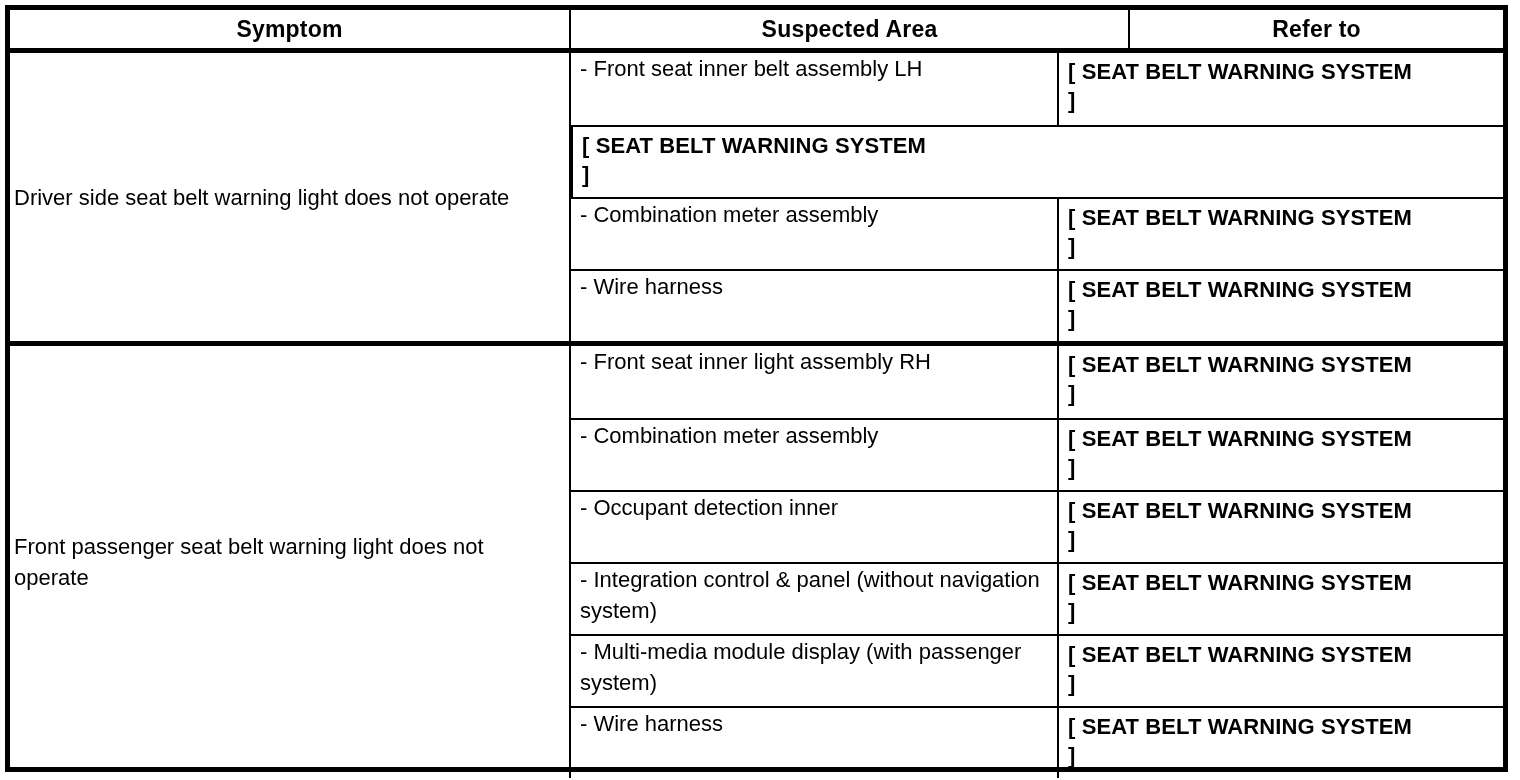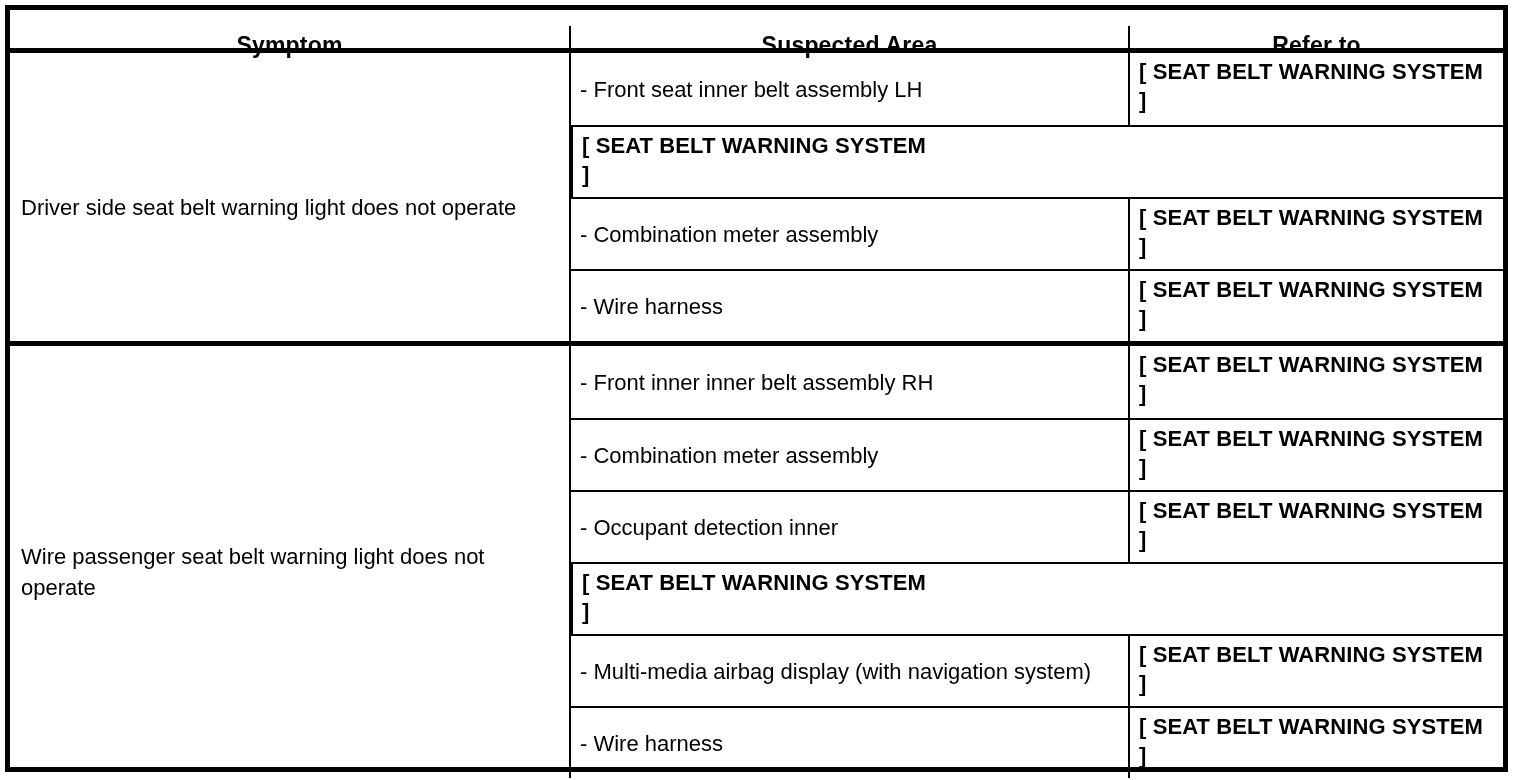--- a/index.html
+++ b/index.html
@@ -40,21 +40,21 @@
     left: 0;
     top: 0;
     right: 0;
     height: 38px;
     border-bottom: 5px solid #000000;
     box-sizing: content-box;
   }
 
   .th {
     position: absolute;
-    top: 16px;
+    top: 0;
     height: 38px;
     line-height: 38px;
     text-align: center;
     font-size: 23px;
     font-weight: bold;
     letter-spacing: 0.2px;
     box-sizing: border-box;
     white-space: nowrap;
   }
   .th-symptom   { left: 0;      width: 559px; }
@@ -82,22 +82,21 @@
   
   .sym-cell {
     position: absolute;
     left: 0;
     top: 0;
     width: 559px;
     height: 100%;
     box-sizing: border-box;
     display: flex;
     align-items: center;
-    padding: 0 12px 0 11px;
-    margin-top: 10px;
+    padding: 0 12px 0 4px;
   }
   .sym-text {
     font-size: 22px;
     line-height: 31px;
     text-align: left;
   }
 
   
   .rows {
     position: relative;
@@ -111,24 +110,24 @@
     position: relative;
     height: 72px;
     box-sizing: border-box;
     display: flex;
   }
   .row + .row {
     border-top: 2px solid #000000;
   }
 
   .sa-cell {
-    width: 557px;
+    width: 486px;
     box-sizing: border-box;
     display: flex;
-    align-items: center;
+    align-items: flex-start;
     padding: 0 10px 0 9px;
   }
   .sa-text {
     font-size: 22px;
     line-height: 31px;
   }
 
   .rt-cell {
     width: 375px;
     box-sizing: border-box;
@@ -187,26 +186,26 @@
                 <div class="sa-text">- Wire harness</div>
               </div>
               <div class="rt-cell">
                 <div class="rt-text">[ SEAT BELT WARNING SYSTEM ]</div>
               </div>
             </div>
           </div>
         </div>
         <div class="group">
           <div class="sym-cell">
-            <div class="sym-text">Wire passenger seat belt warning light does not operate</div>
+            <div class="sym-text">Front passenger seat belt warning light does not operate</div>
           </div>
           <div class="rows">
             <div class="row">
               <div class="sa-cell">
-                <div class="sa-text">- Front inner inner belt assembly RH</div>
+                <div class="sa-text">- Front seat inner light assembly RH</div>
               </div>
               <div class="rt-cell">
                 <div class="rt-text">[ SEAT BELT WARNING SYSTEM ]</div>
               </div>
             </div>
             <div class="row">
               <div class="sa-cell">
                 <div class="sa-text">- Combination meter assembly</div>
               </div>
               <div class="rt-cell">
@@ -215,27 +214,30 @@
             </div>
             <div class="row">
               <div class="sa-cell">
                 <div class="sa-text">- Occupant detection inner</div>
               </div>
               <div class="rt-cell">
                 <div class="rt-text">[ SEAT BELT WARNING SYSTEM ]</div>
               </div>
             </div>
             <div class="row">
-              <div class="rt-cell">
-                <div class="rt-text">[ SEAT BELT WARNING SYSTEM ]</div>
-              </div>
-            </div>
-            <div class="row">
-              <div class="sa-cell">
-                <div class="sa-text">- Multi-media airbag display (with navigation system)</div>
+              <div class="sa-cell">
+                <div class="sa-text">- Integration control &amp; panel (without navigation system)</div>
+              </div>
+              <div class="rt-cell">
+                <div class="rt-text">[ SEAT BELT WARNING SYSTEM ]</div>
+              </div>
+            </div>
+            <div class="row">
+              <div class="sa-cell">
+                <div class="sa-text">- Multi-media module display (with passenger system)</div>
               </div>
               <div class="rt-cell">
                 <div class="rt-text">[ SEAT BELT WARNING SYSTEM ]</div>
               </div>
             </div>
             <div class="row">
               <div class="sa-cell">
                 <div class="sa-text">- Wire harness</div>
               </div>
               <div class="rt-cell">

